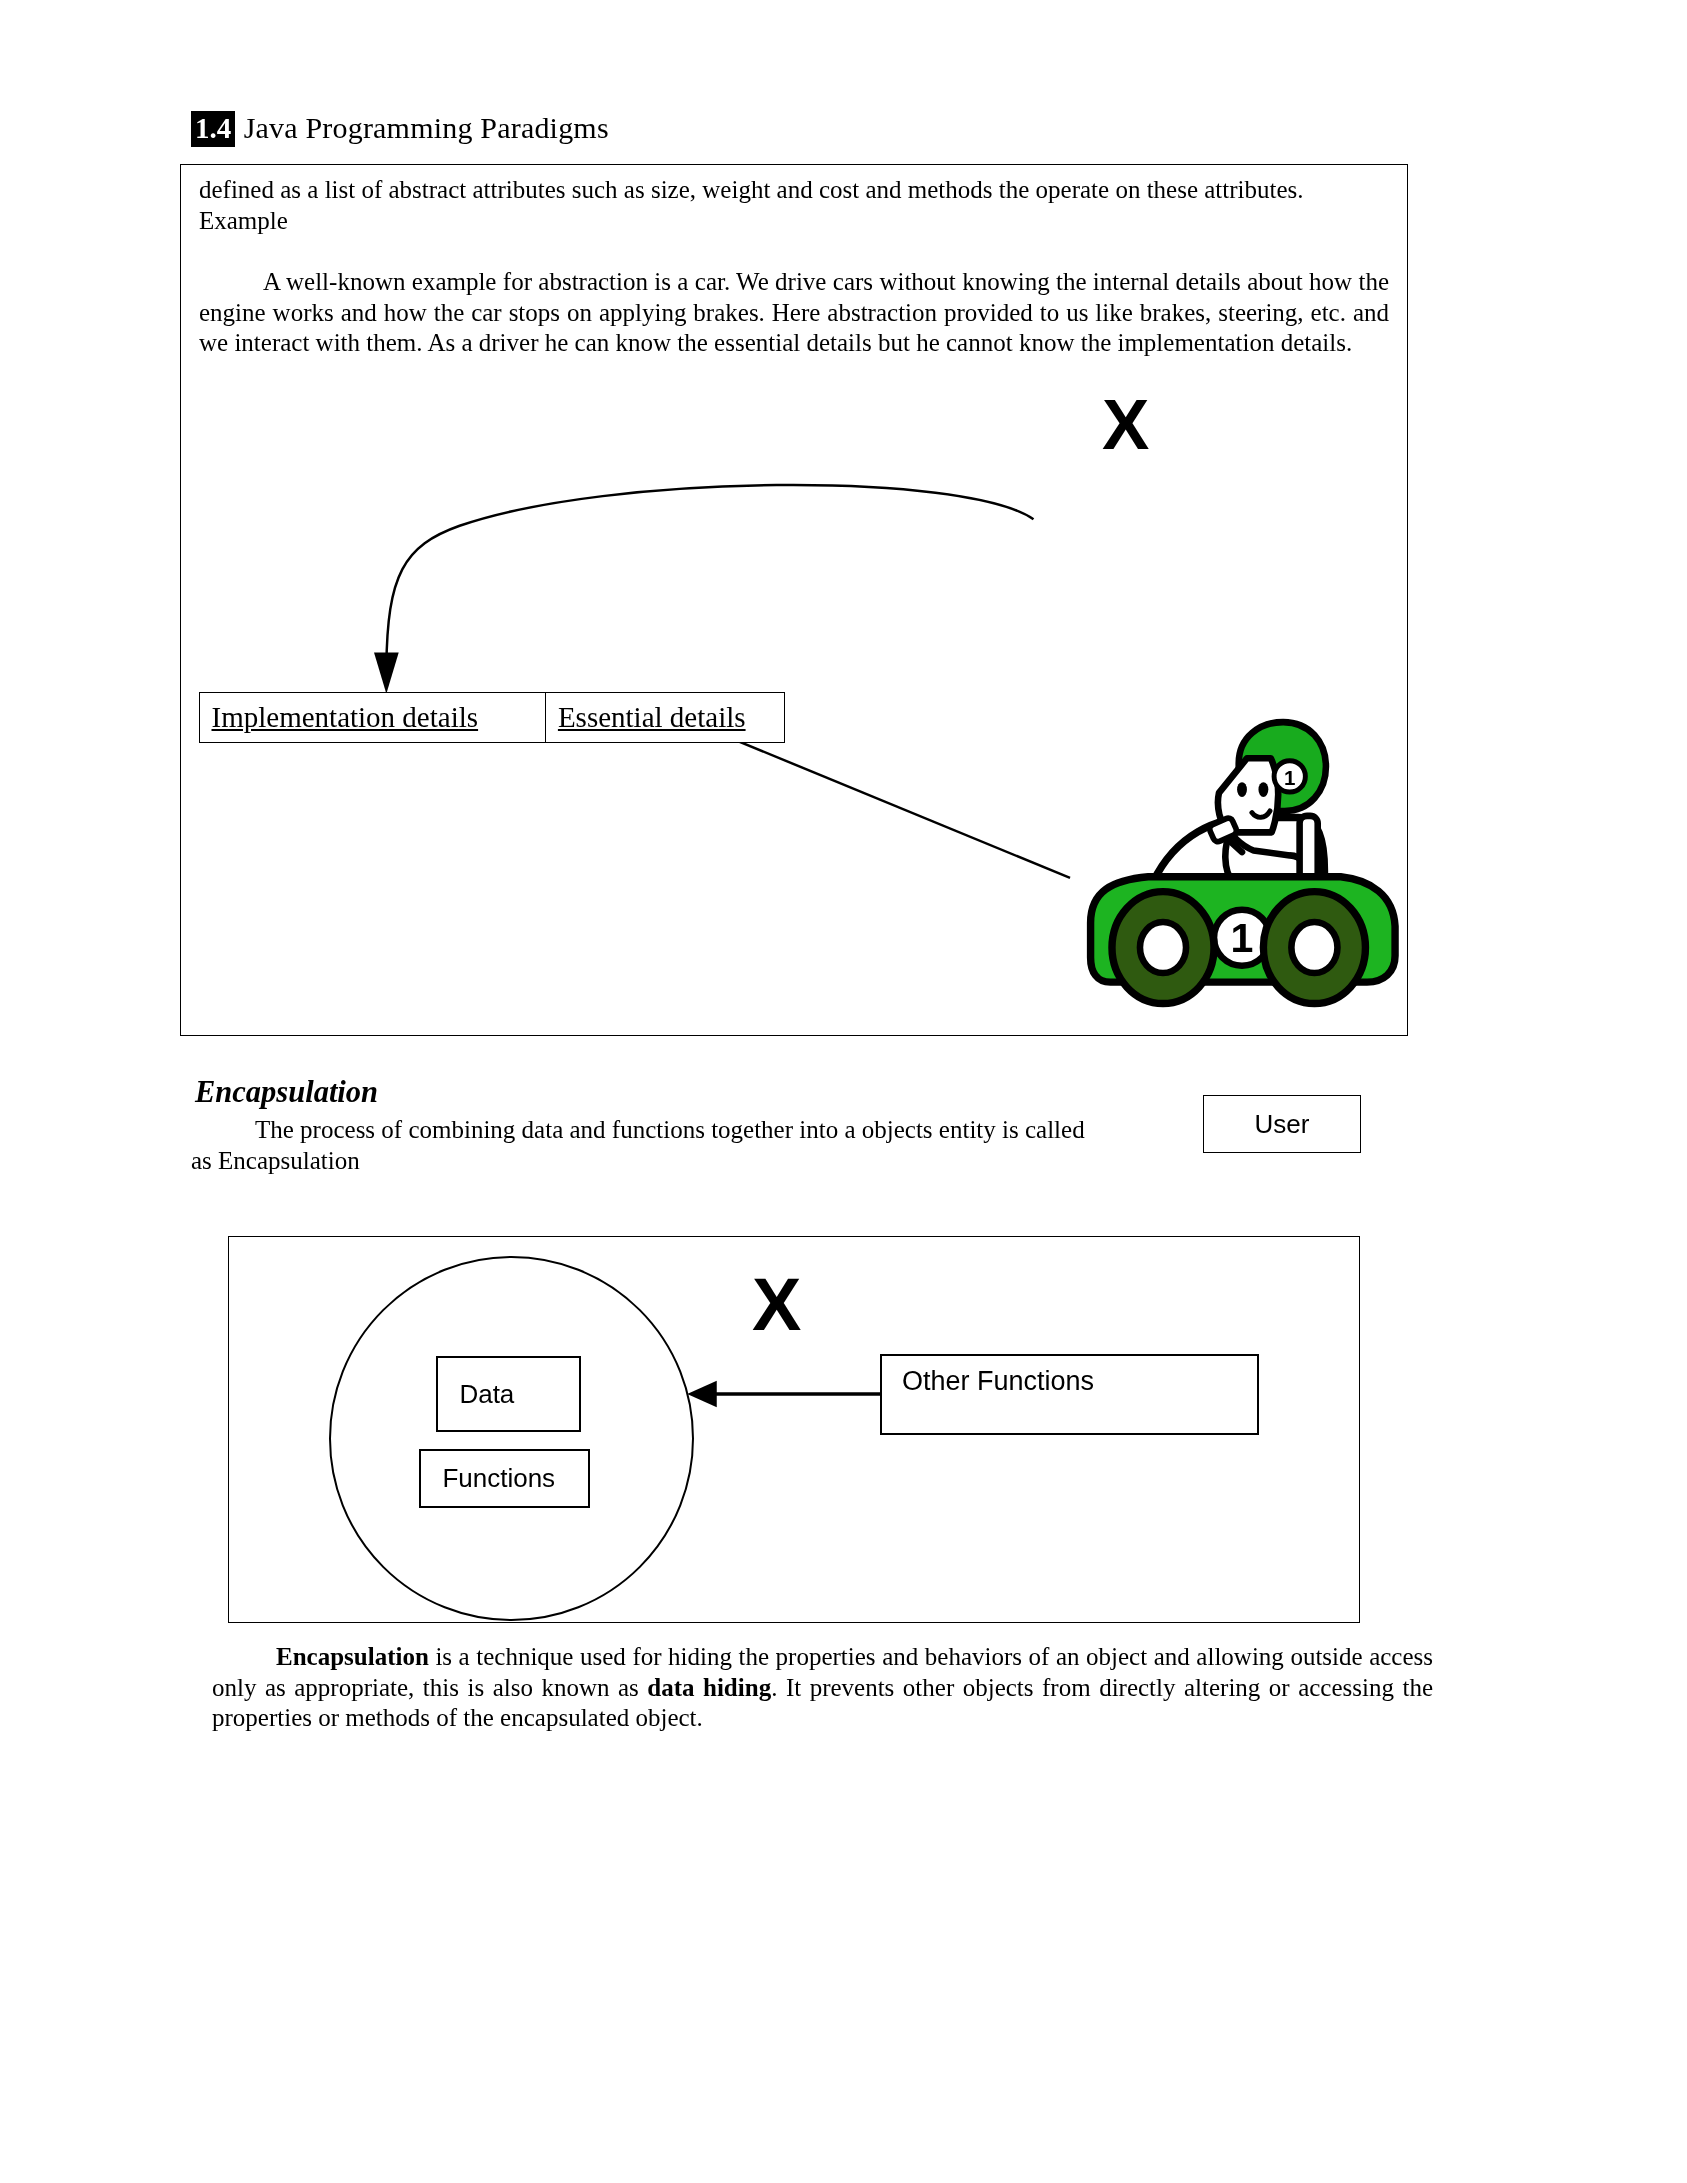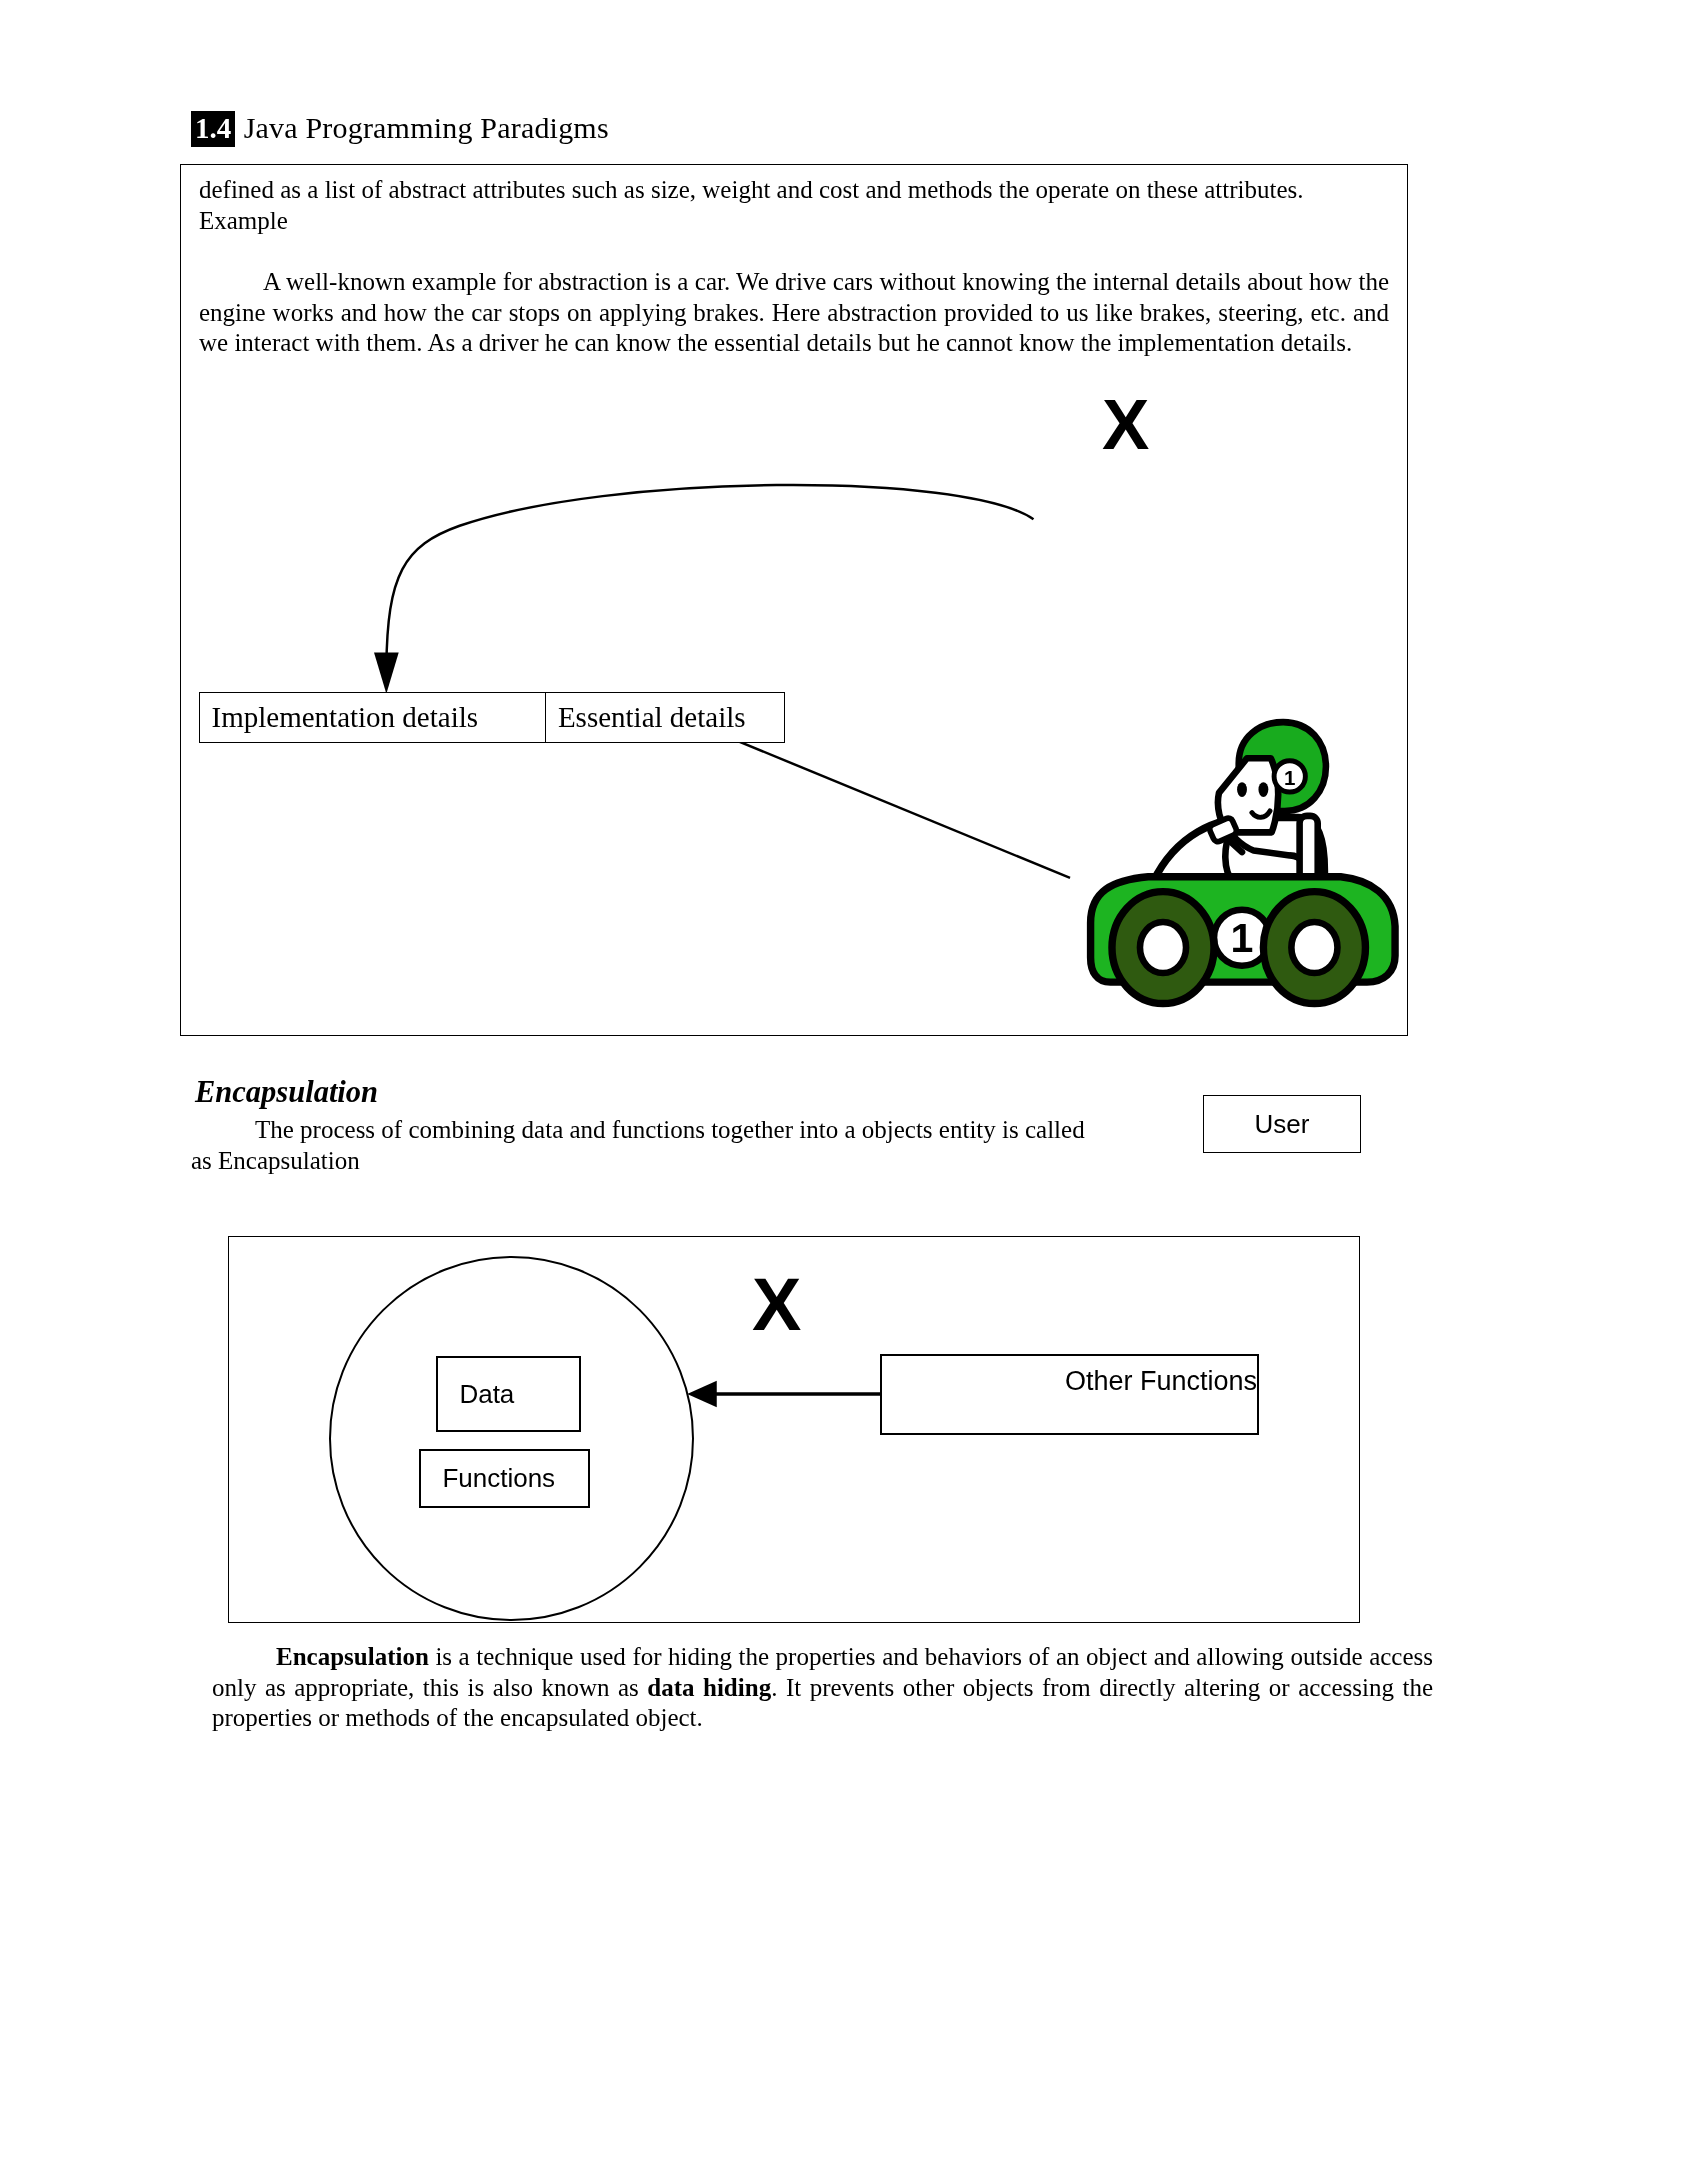--- a/index.html
+++ b/index.html
@@ -37,21 +37,21 @@
   .para {
     font-family:"Liberation Serif", serif;
     font-size:25px; line-height:1.22;
     text-align:justify; text-justify:inter-word;
     margin:0;
   }
   .para.nojust { text-align:left; }
   .indent { display:inline-block; width:64px; }
 
   
-  .detail-row { position:absolute; left:18px; top:527px; display:flex; }
+  .detail-row { position:absolute; left:18px; top:527px; display:flex;text-decoration:underline; }
   .detail-box {
     border:1.6px solid #000000;
     box-sizing:border-box;
     height:51px;
     display:flex; align-items:center;
     font-family:"Liberation Serif", serif;
     font-size:29px;
     padding:0 11.5px;
     background:#ffffff;
   }
@@ -127,21 +127,20 @@
     font-weight:bold; font-size:74px; line-height:1;
   }
   .enc-other-box {
     position:absolute; left:651px; top:117px;
     width:379px; height:81px;
     border:2.5px solid #000000; box-sizing:border-box;
     font-family:"Liberation Sans", sans-serif;
     font-size:27px;
     padding:10px 0 0 20px;
     background:#ffffff;
-    text-align:right;
   }
   .enc-arrow { position:absolute; left:445px; top:124px; width:222px; height:66px; }
 
   
   .enc-closing { position:absolute; left:191px; top:1642px; width:1221px;margin-left:21px; }
   b.bold { font-weight:bold; }
 </style>
 </head>
 <body>
 

